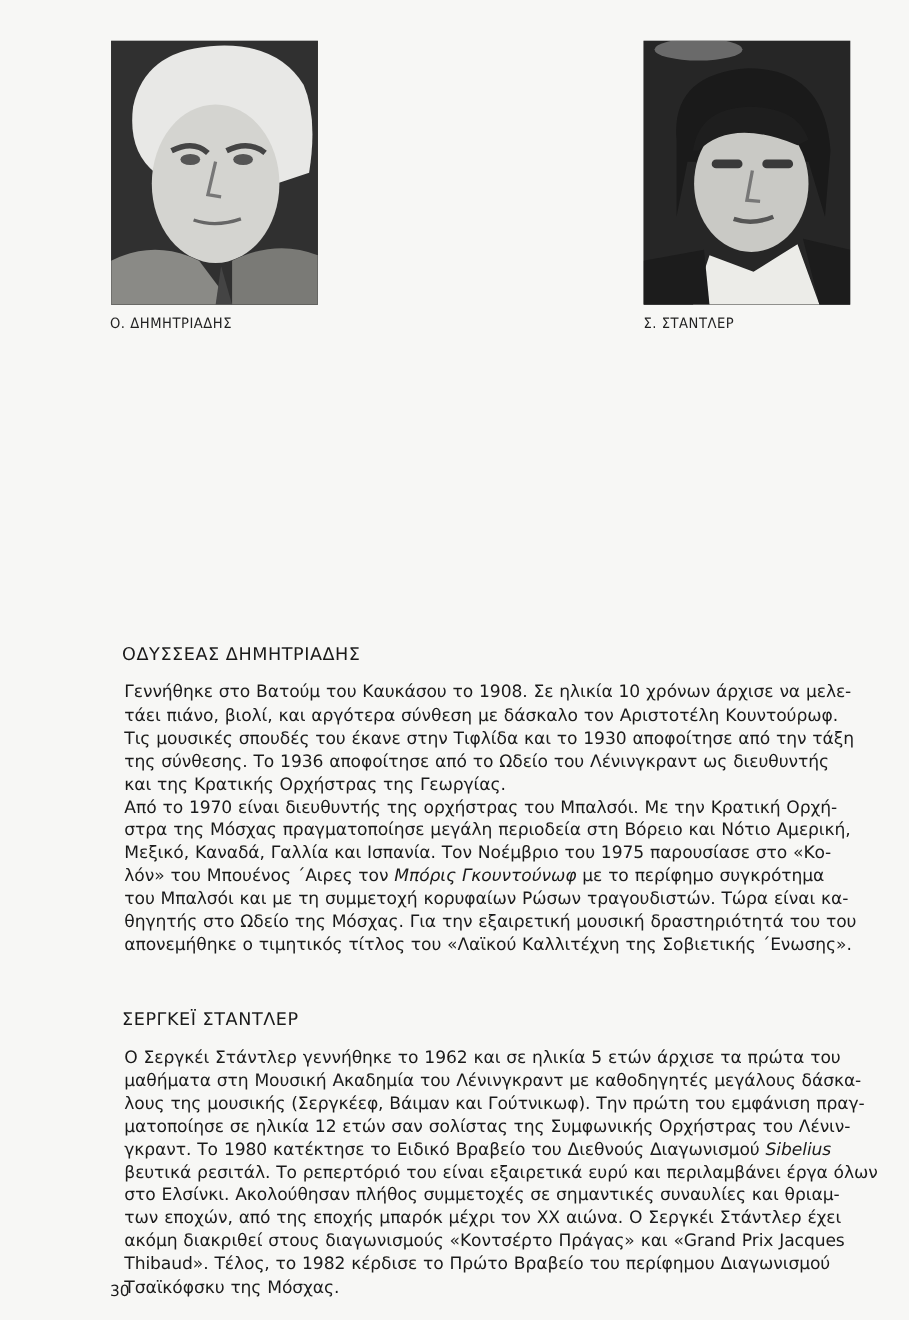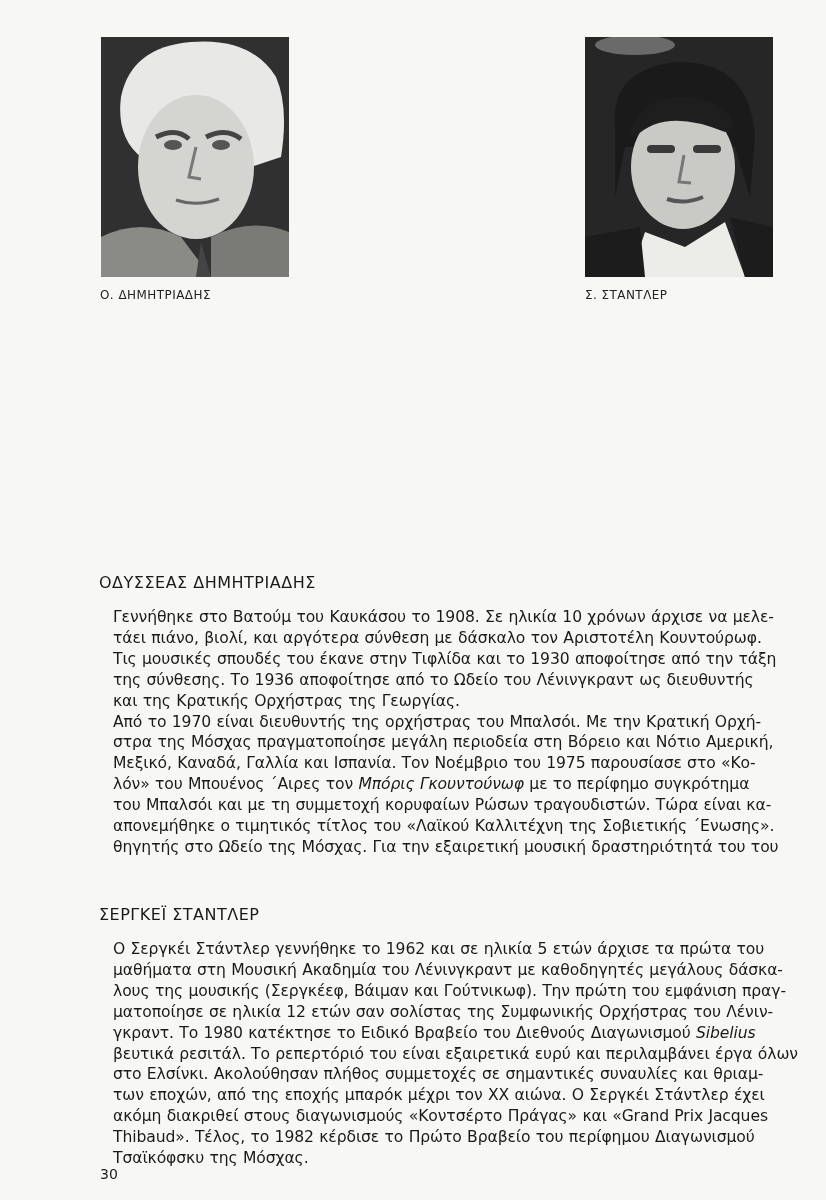--- a/index.html
+++ b/index.html
@@ -18,21 +18,21 @@
   #photo-right { left: 585px; }
   .caption {
     position: absolute; top: 287px; font-size: 13px; letter-spacing: 0.5px; color: #222;
     transform: scaleX(0.92); transform-origin: left top;
   }
   #cap-left { left: 100px; }
   #cap-right { left: 585px; }
 
   .section { position: absolute; left: 99px; width: 636px; }
   .section h2 {
-    margin: 0; font-weight: normal; font-size: 16px; line-height: 21px; letter-spacing: 0.5px;
+    margin: 12px; font-weight: normal; font-size: 16px; line-height: 21px; letter-spacing: 0.5px;
   }
   .section p {
     margin: 14px; font-size: 15.6px; line-height: 20.9px; text-align: justify;
     letter-spacing: -0.1px; word-spacing: 0.5px;
   }
   .section .line { display: block; text-align: justify; text-align-last: justify; white-space: nowrap; }
   .section .line.last { text-align-last: left; }
   #sec1 { top: 572px; }
   #sec2 { top: 904px; }
   em { font-style: italic; }
@@ -83,22 +83,22 @@
     <span class="line">Γεννήθηκε στο Βατούμ του Καυκάσου το 1908. Σε ηλικία 10 χρόνων άρχισε να μελε-</span>
     <span class="line">τάει πιάνο, βιολί, και αργότερα σύνθεση με δάσκαλο τον Αριστοτέλη Κουντούρωφ.</span>
     <span class="line">Τις μουσικές σπουδές του έκανε στην Τιφλίδα και το 1930 αποφοίτησε από την τάξη</span>
     <span class="line">της σύνθεσης. Το 1936 αποφοίτησε από το Ωδείο του Λένινγκραντ ως διευθυντής</span>
     <span class="line last">και της Κρατικής Ορχήστρας της Γεωργίας.</span>
     <span class="line">Από το 1970 είναι διευθυντής της ορχήστρας του Μπαλσόι. Με την Κρατική Ορχή-</span>
     <span class="line">στρα της Μόσχας πραγματοποίησε μεγάλη περιοδεία στη Βόρειο και Νότιο Αμερική,</span>
     <span class="line">Μεξικό, Καναδά, Γαλλία και Ισπανία. Τον Νοέμβριο του 1975 παρουσίασε στο «Κο-</span>
     <span class="line"><span>λόν» του Μπουένος ΄Αιρες τον </span><em>Μπόρις Γκουντούνωφ</em><span> με το περίφημο συγκρότημα</span></span>
     <span class="line">του Μπαλσόι και με τη συμμετοχή κορυφαίων Ρώσων τραγουδιστών. Τώρα είναι κα-</span>
+    <span class="line">θηγητής στο Ωδείο της Μόσχας. Για την εξαιρετική μουσική δραστηριότητά του του</span>
     <span class="line">απονεμήθηκε ο τιμητικός τίτλος του «Λαϊκού Καλλιτέχνη της Σοβιετικής ΄Ενωσης».</span>
-    <span class="line">θηγητής στο Ωδείο της Μόσχας. Για την εξαιρετική μουσική δραστηριότητά του του</span>
   </p>
 </div>
 
 <div class="section" id="sec2">
   <h2>ΣΕΡΓΚΕΪ ΣΤΑΝΤΛΕΡ</h2>
   <p>
     <span class="line">Ο Σεργκέι Στάντλερ γεννήθηκε το 1962 και σε ηλικία 5 ετών άρχισε τα πρώτα του</span>
     <span class="line">μαθήματα στη Μουσική Ακαδημία του Λένινγκραντ με καθοδηγητές μεγάλους δάσκα-</span>
     <span class="line">λους της μουσικής (Σεργκέεφ, Βάιμαν και Γούτνικωφ). Την πρώτη του εμφάνιση πραγ-</span>
     <span class="line">ματοποίησε σε ηλικία 12 ετών σαν σολίστας της Συμφωνικής Ορχήστρας του Λένιν-</span>

